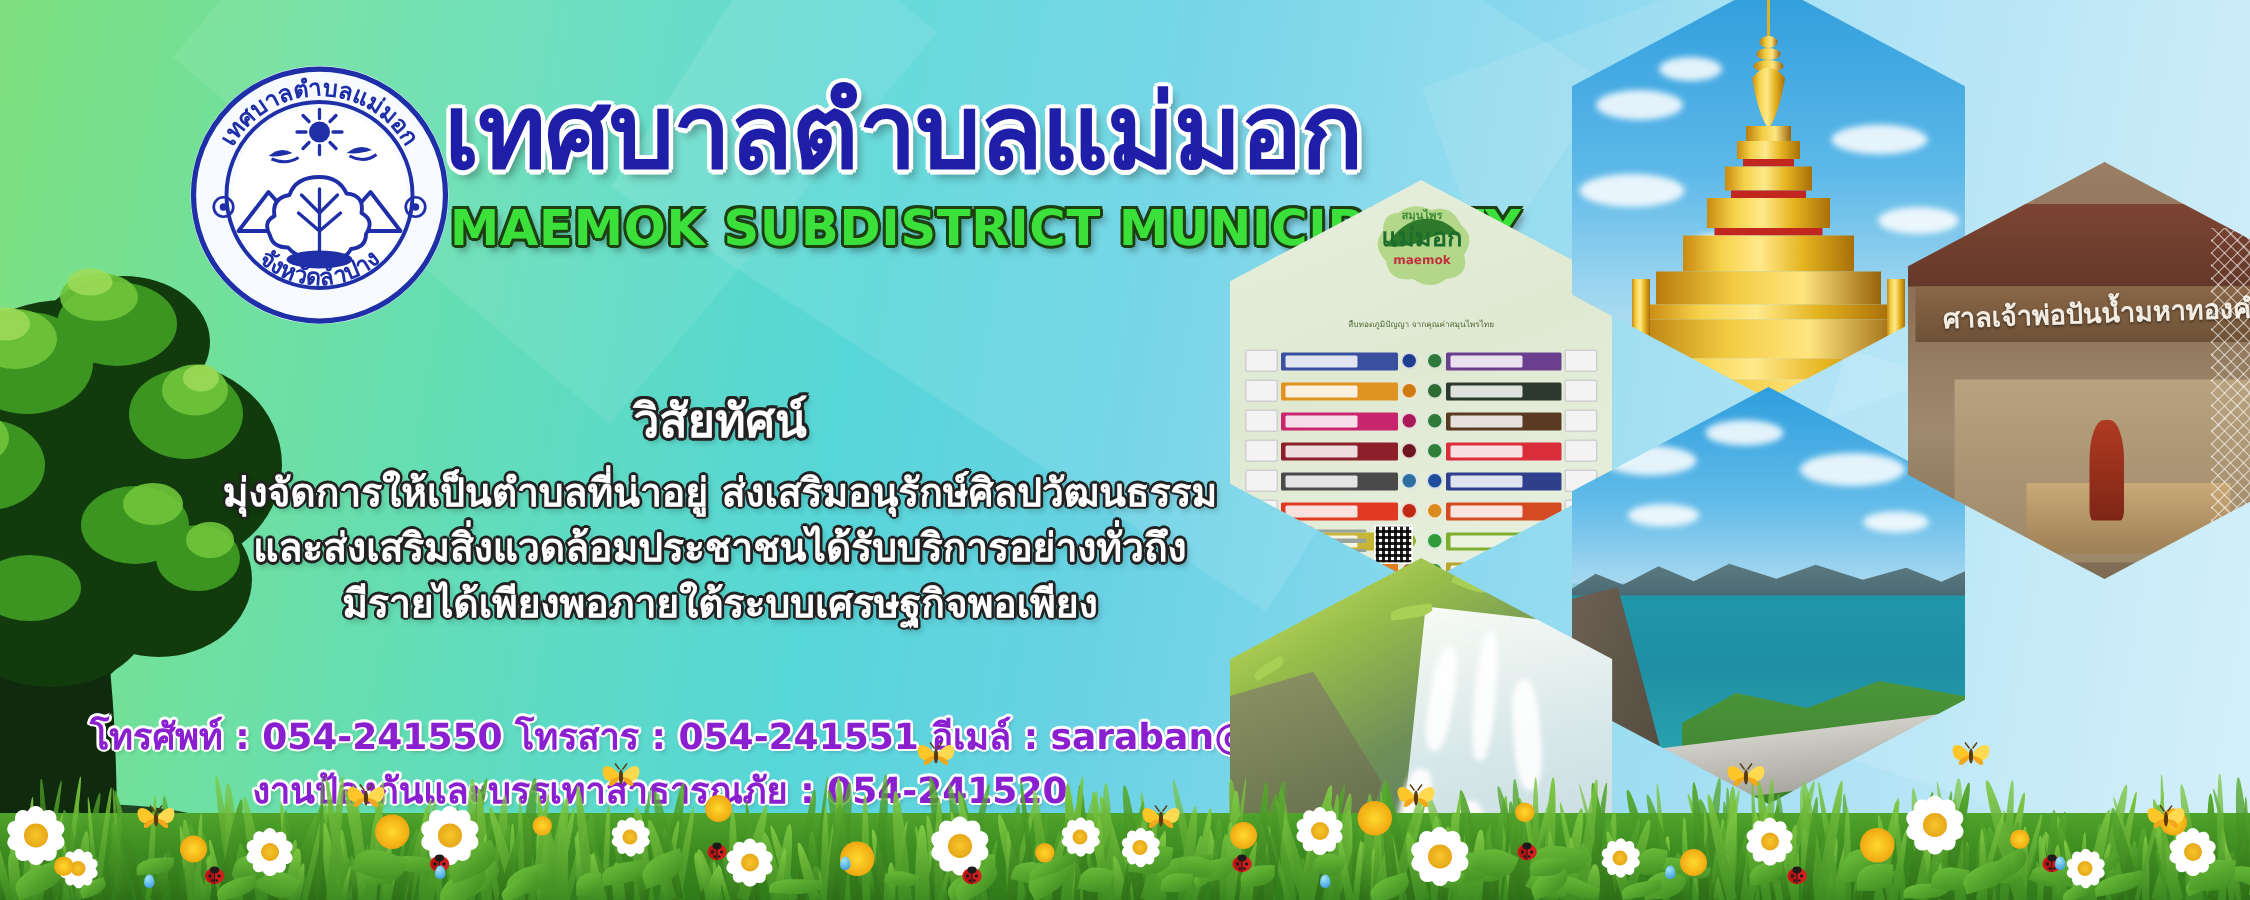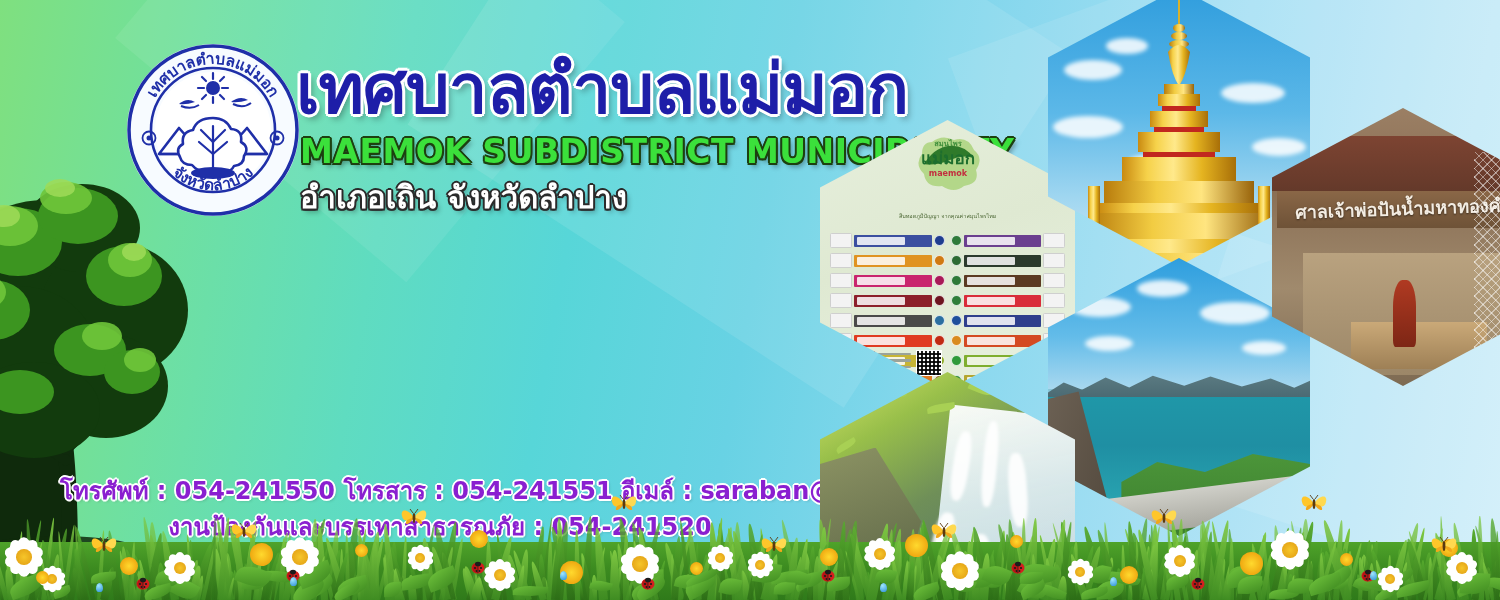--- a/index.html
+++ b/index.html
@@ -483,22 +483,27 @@
         <textPath href="#arcTop" startOffset="50%" text-anchor="middle">เทศบาลตำบลแม่มอก</textPath>
       </text>
       <text font-size="15.5" font-weight="bold" fill="#1f2fa8" font-family="'DejaVu Sans','Liberation Sans',sans-serif">
         <textPath href="#arcBot" startOffset="50%" text-anchor="middle">จังหวัดลำปาง</textPath>
       </text>
     </svg>
   </div>
 
   <div class="title-main">เทศบาลตำบลแม่มอก</div>
   <div class="title-en">MAEMOK SUBDISTRICT MUNICIPALITY</div>
-  <div class="title-sub">อำเภอเถิน จังหวัดลำปาง</div>
-
+
+  <div class="vision-block">
+    <div class="vision-head">วิสัยทัศน์</div>
+    <div class="vision-line">มุ่งจัดการให้เป็นตำบลที่น่าอยู่ ส่งเสริมอนุรักษ์ศิลปวัฒนธรรม</div>
+    <div class="vision-line">และส่งเสริมสิ่งแวดล้อมประชาชนได้รับบริการอย่างทั่วถึง</div>
+    <div class="vision-line">มีรายได้เพียงพอภายใต้ระบบเศรษฐกิจพอเพียง</div>
+  </div>
 
   <div class="contact-block">
     <div class="contact-line">โทรศัพท์ : 054-241550  โทรสาร : 054-241551 อีเมล์ : saraban@maemok.go.th</div>
     <div class="contact-line">งานป้องกันและบรรเทาสาธารณภัย : 054-241520</div>
   </div>
 
   <div class="hex" id="hex-herb">
     <div class="hexinner">
       <div class="poster-bg"></div>
       <div class="poster-logo">

